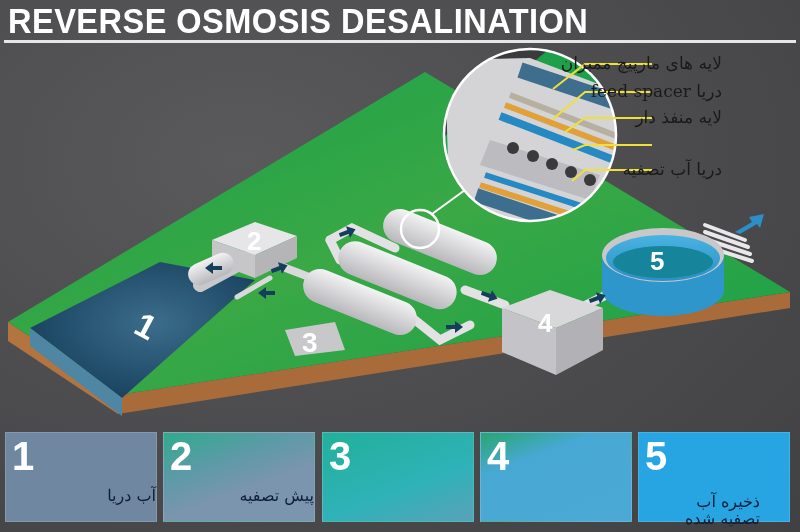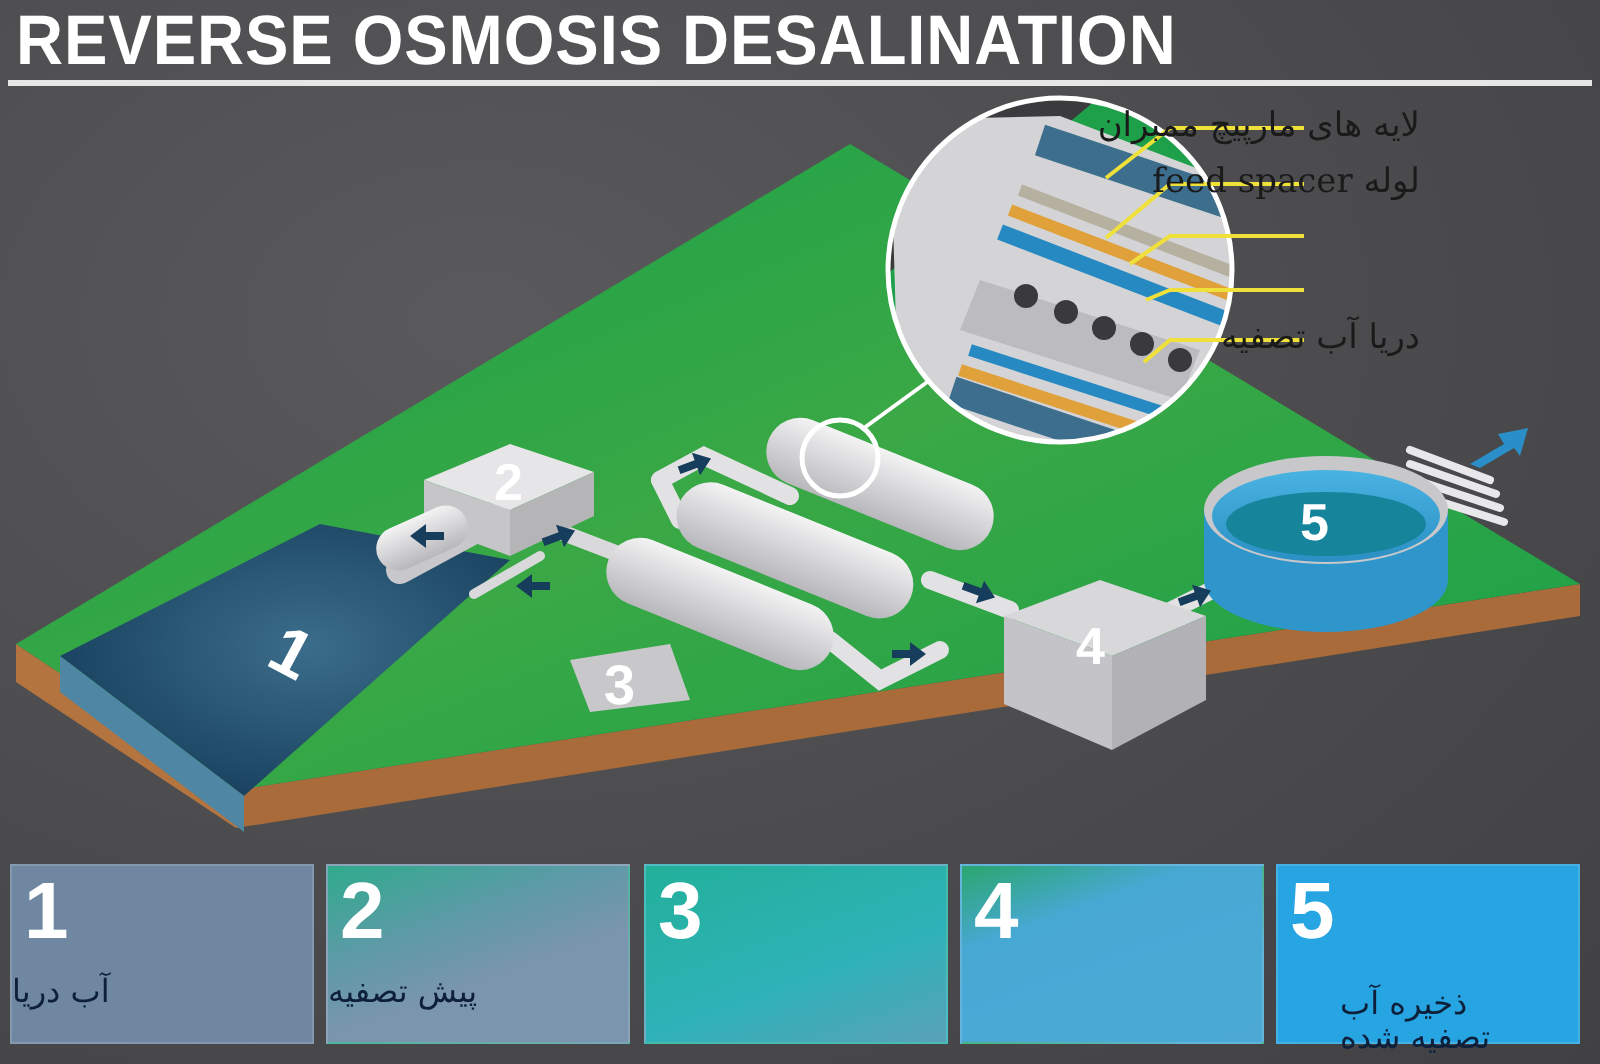--- a/index.html
+++ b/index.html
@@ -19,21 +19,21 @@
     font-weight: bold; font-size: 35px; letter-spacing: 0.5px;
     color: #ffffff; line-height: 38px;
     transform: scaleX(0.93); transform-origin: left top;
   }
   .title-rule {
     position: absolute; left: 4px; top: 40px; width: 792px; height: 3px;
     background: #e6e6e6;
   }
   svg.scene { position: absolute; left: 0; top: 0; }
   .callouts {
-    position: absolute; left: 4px; top: 0; width: 726px; height: 532px; pointer-events: none;
+    position: absolute; left: 16px; top: 0; width: 726px; height: 532px; pointer-events: none;
   }
   .callout-label {
     position: absolute; right: 20px;
     font-family: "DejaVu Serif", serif; font-size: 17px; color: #1a1a1a;
     direction: rtl; white-space: nowrap; line-height: 20px;
     pointer-events: auto;
   }
   .steps {
     position: absolute; left: 5px; top: 432px; width: 790px; height: 90px;
   }
@@ -41,21 +41,21 @@
     position: absolute; top: 0; height: 90px; width: 152px;
     box-sizing: border-box; border: 1px solid rgba(255,255,255,0.15);
   }
   .step-num {
     position: absolute; left: 6px; top: 0px;
     font-family: "Liberation Sans", sans-serif; font-weight: bold;
     font-size: 40px; color: #ffffff; line-height: 46px;
   }
   .step-label {
     position: absolute; left: 0; right: 0; top: 46px;
-    text-align: left; direction: rtl;
+    text-align: right; direction: rtl;
     font-family: "DejaVu Serif", serif; font-size: 16px; color: #0e1f3a;
     line-height: 17px;
   }
 </style>
 </head>
 <body>
 
 <div class="bg"></div>
 <div class="title">REVERSE OSMOSIS DESALINATION</div>
 <div class="title-rule"></div>
@@ -191,21 +191,22 @@
     <polyline points="553,89 585,64 652,64"></polyline>
     <polyline points="553,119 585,92 652,92"></polyline>
     <polyline points="565,132 585,118 652,118"></polyline>
     <polyline points="573,150 585,145 652,145"></polyline>
     <polyline points="572,181 585,170 652,170"></polyline>
   </g>
 </svg>
 
 <div class="callouts">
   <div class="callout-label" style="top:53px;">لایه های مارپیچ ممبران</div>
-  <div class="callout-label" style="top:81px;">لوله feed spacer</div>
+  <div class="callout-label" style="top:81px;">دریا feed spacer</div>
+  <div class="callout-label" style="top:107px;">لایه منفذ دار</div>
   <div class="callout-label" style="top:159px;">دریا آب تصفیه</div>
 </div>
 
 <div class="steps">
   <div class="step" style="left:0; background:#6f87a0;">
     <div class="step-num">1</div>
     <div class="step-label" style="top:54px;">آب دریا</div>
   </div>
   <div class="step" style="left:158px; background:linear-gradient(160deg,#2fab8c 0%,#5e9aa8 35%,#7a95ad 60%);">
     <div class="step-num">2</div>

